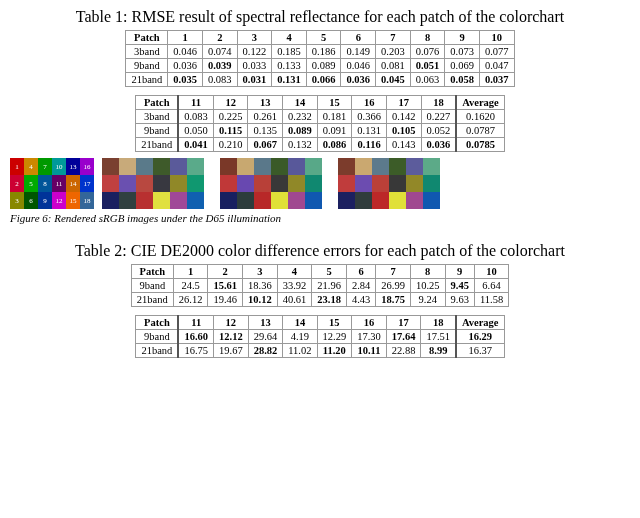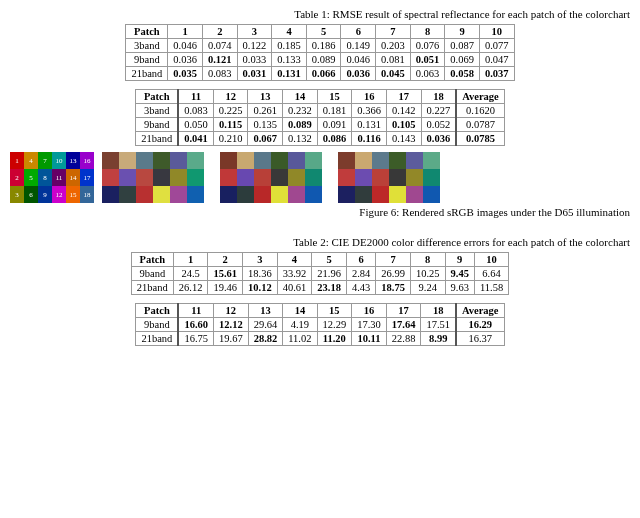--- a/index.html
+++ b/index.html
@@ -5,22 +5,22 @@
     * { box-sizing: border-box; margin: 0; padding: 0; }
     body {
       font-family: serif;
       font-size: 11px;
       background: #fff;
       color: #000;
       width: 640px;
       padding: 8px 10px;
     }
     .caption {
-      text-align: right;
-      font-size: 11px;
+      text-align: center;
+      font-size: 16px;
       margin-bottom: 4px;
     }
     table {
       border-collapse: collapse;
       margin: 0 auto 6px auto;
       font-size: 10.5px;
     }
     td, th {
       border: 1px solid #999;
       padding: 1px 5px;
@@ -35,23 +35,24 @@
       border-left: 2px solid #555;
     }
     .section-gap {
       margin-top: 8px;
     }
     .fig-area {
       margin: 6px auto 4px auto;
       width: 620px;
     }
     .fig-caption {
-      text-align: right;
+      text-align: left;
       font-size: 11px;
       margin-bottom: 18px;
+      font-style: italic;
     }
   </style>
 </head>
 <body>
 
 <div class="caption">Table 1: RMSE result of spectral reflectance for each patch of the colorchart</div>
 
 <table>
   <tbody>
       <tr>
@@ -70,27 +71,27 @@
   <tr>
     <td>3band</td>
     <td>0.046</td>
     <td>0.074</td>
     <td>0.122</td>
     <td>0.185</td>
     <td>0.186</td>
     <td>0.149</td>
     <td>0.203</td>
     <td>0.076</td>
-    <td>0.087</td>
+    <td>0.073</td>
     <td>0.077</td>
   </tr>
   <tr>
     <td>9band</td>
     <td>0.036</td>
-    <td class="bold">0.121</td>
+    <td class="bold">0.039</td>
     <td>0.033</td>
     <td>0.133</td>
     <td>0.089</td>
     <td>0.046</td>
     <td>0.081</td>
     <td class="bold">0.051</td>
     <td>0.069</td>
     <td>0.047</td>
   </tr>
   <tr>

